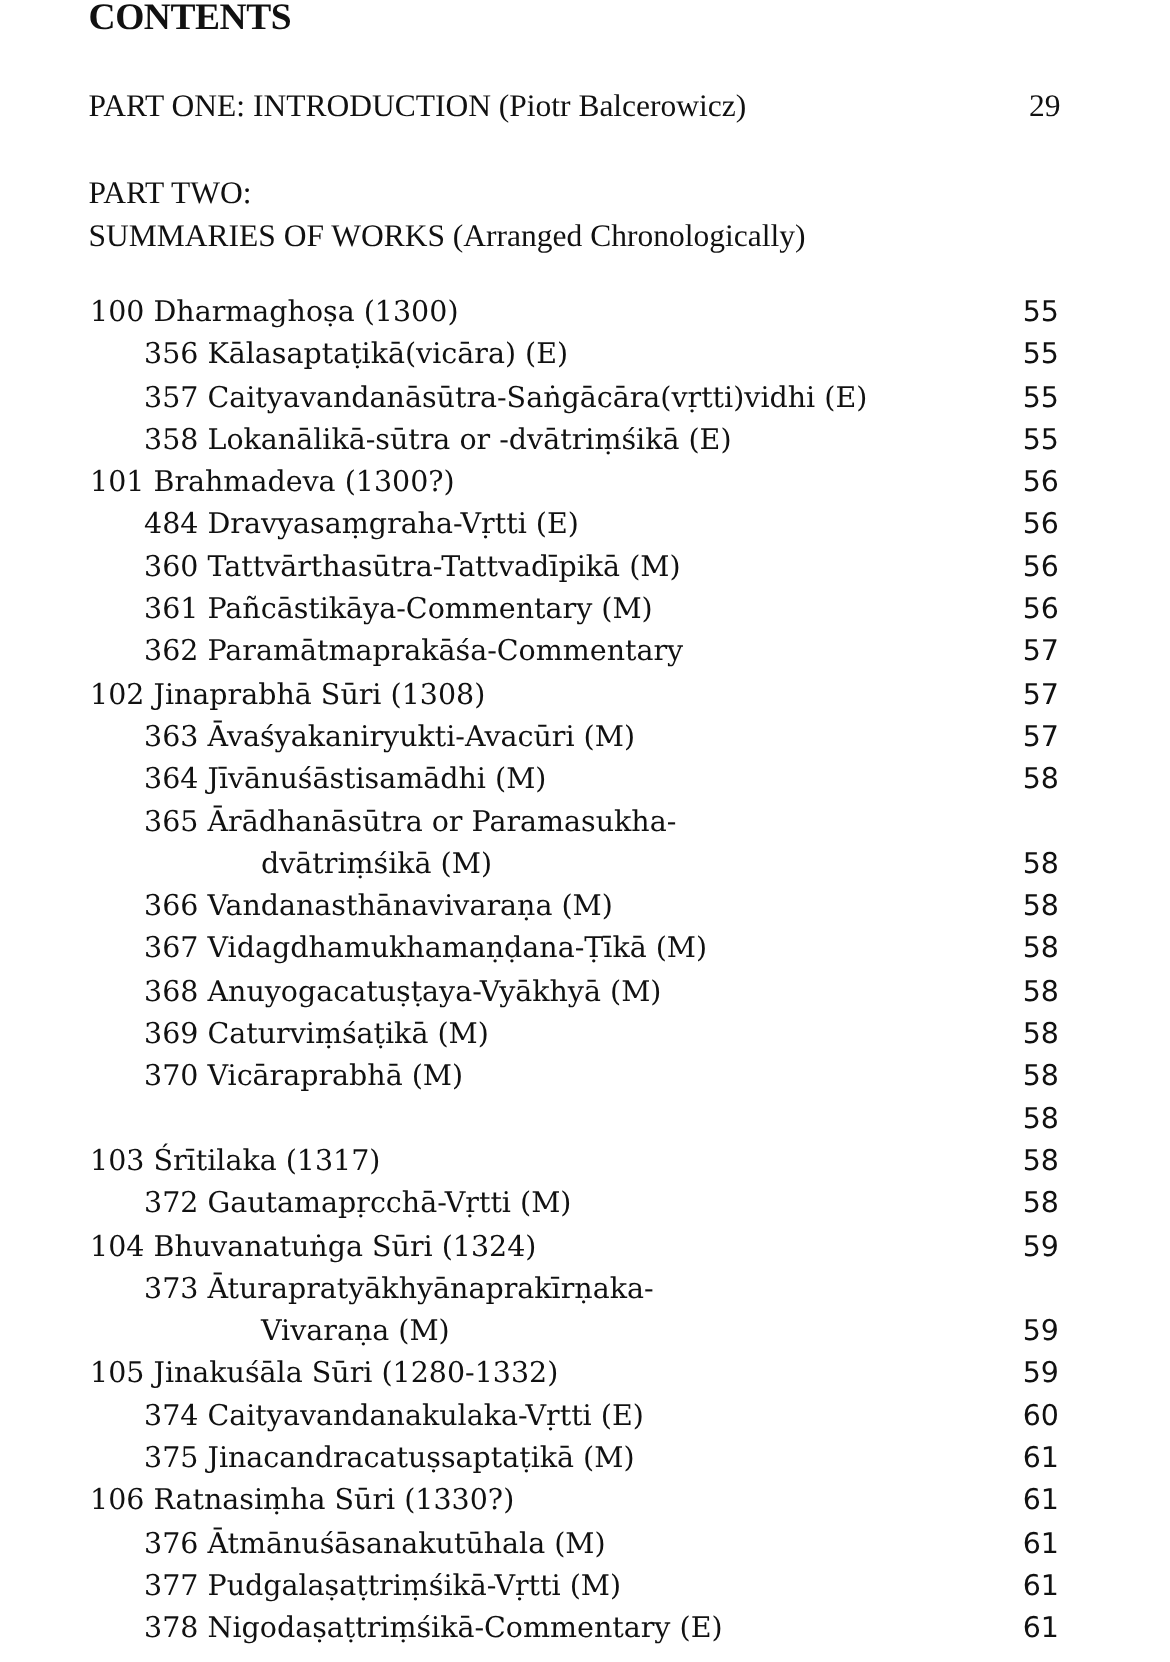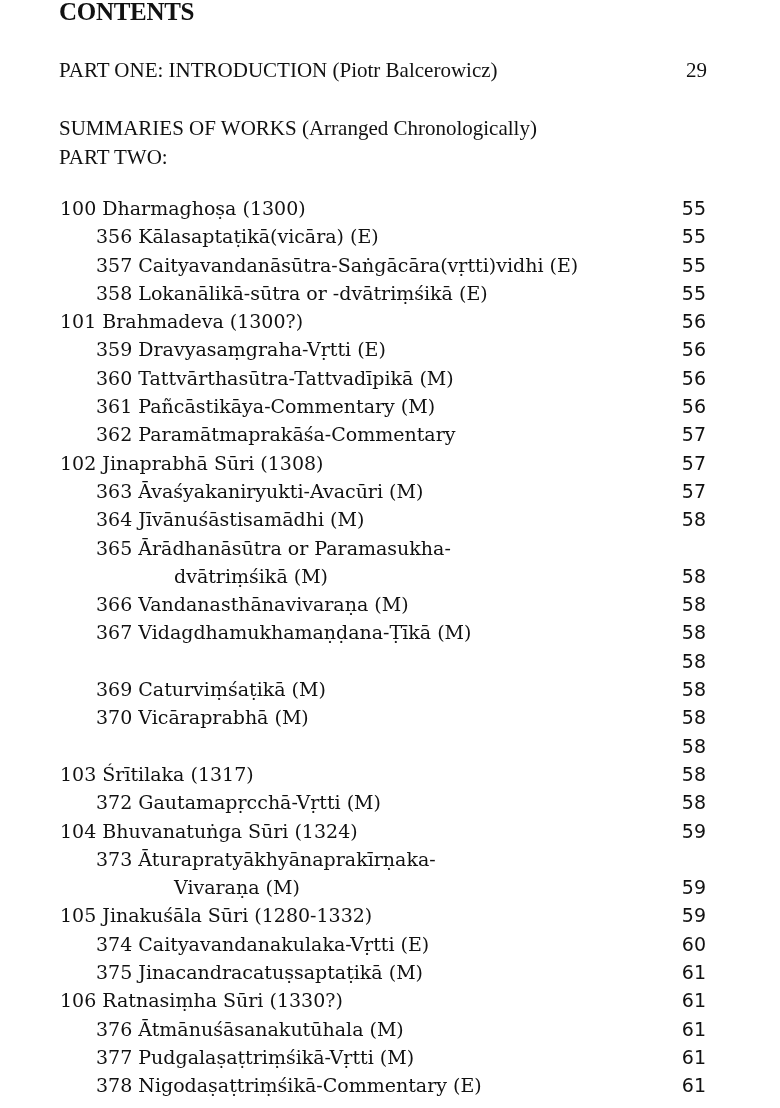--- a/index.html
+++ b/index.html
@@ -42,22 +42,22 @@
 
 <div class="page">
   <div class="heading">CONTENTS</div>
 
   <div class="part1">
     <span>PART ONE: INTRODUCTION (Piotr Balcerowicz)</span>
     <span>29</span>
   </div>
 
   <div class="part2">
+    <div>PART TWO:</div>
     <div>SUMMARIES OF WORKS (Arranged Chronologically)</div>
-    <div>PART TWO:</div>
   </div>
 
   <div class="toc" id="toc">
       <div class="row l0">
         <span class="txt">100 Dharmaghoṣa (1300)</span>
         <span class="pg">55</span>
       </div>
       <div class="row l1">
         <span class="txt">356 Kālasaptaṭikā(vicāra) (E)</span>
         <span class="pg">55</span>
@@ -68,21 +68,21 @@
       </div>
       <div class="row l1">
         <span class="txt">358 Lokanālikā-sūtra or -dvātriṃśikā (E)</span>
         <span class="pg">55</span>
       </div>
       <div class="row l0">
         <span class="txt">101 Brahmadeva (1300?)</span>
         <span class="pg">56</span>
       </div>
       <div class="row l1">
-        <span class="txt">359 Dravyasaṃgraha-Vṛtti (E)</span>
+        <span class="txt">484 Dravyasaṃgraha-Vṛtti (E)</span>
         <span class="pg">56</span>
       </div>
       <div class="row l1">
         <span class="txt">360 Tattvārthasūtra-Tattvadīpikā (M)</span>
         <span class="pg">56</span>
       </div>
       <div class="row l1">
         <span class="txt">361 Pañcāstikāya-Commentary (M)</span>
         <span class="pg">56</span>
       </div>
@@ -112,20 +112,21 @@
       </div>
       <div class="row l1">
         <span class="txt">366 Vandanasthānavivaraṇa (M)</span>
         <span class="pg">58</span>
       </div>
       <div class="row l1">
         <span class="txt">367 Vidagdhamukhamaṇḍana-Ṭīkā (M)</span>
         <span class="pg">58</span>
       </div>
       <div class="row l1">
+        <span class="txt">368 Anuyogacatuṣṭaya-Vyākhyā (M)</span>
         <span class="pg">58</span>
       </div>
       <div class="row l1">
         <span class="txt">369 Caturviṃśaṭikā (M)</span>
         <span class="pg">58</span>
       </div>
       <div class="row l1">
         <span class="txt">370 Vicāraprabhā (M)</span>
         <span class="pg">58</span>
       </div>

